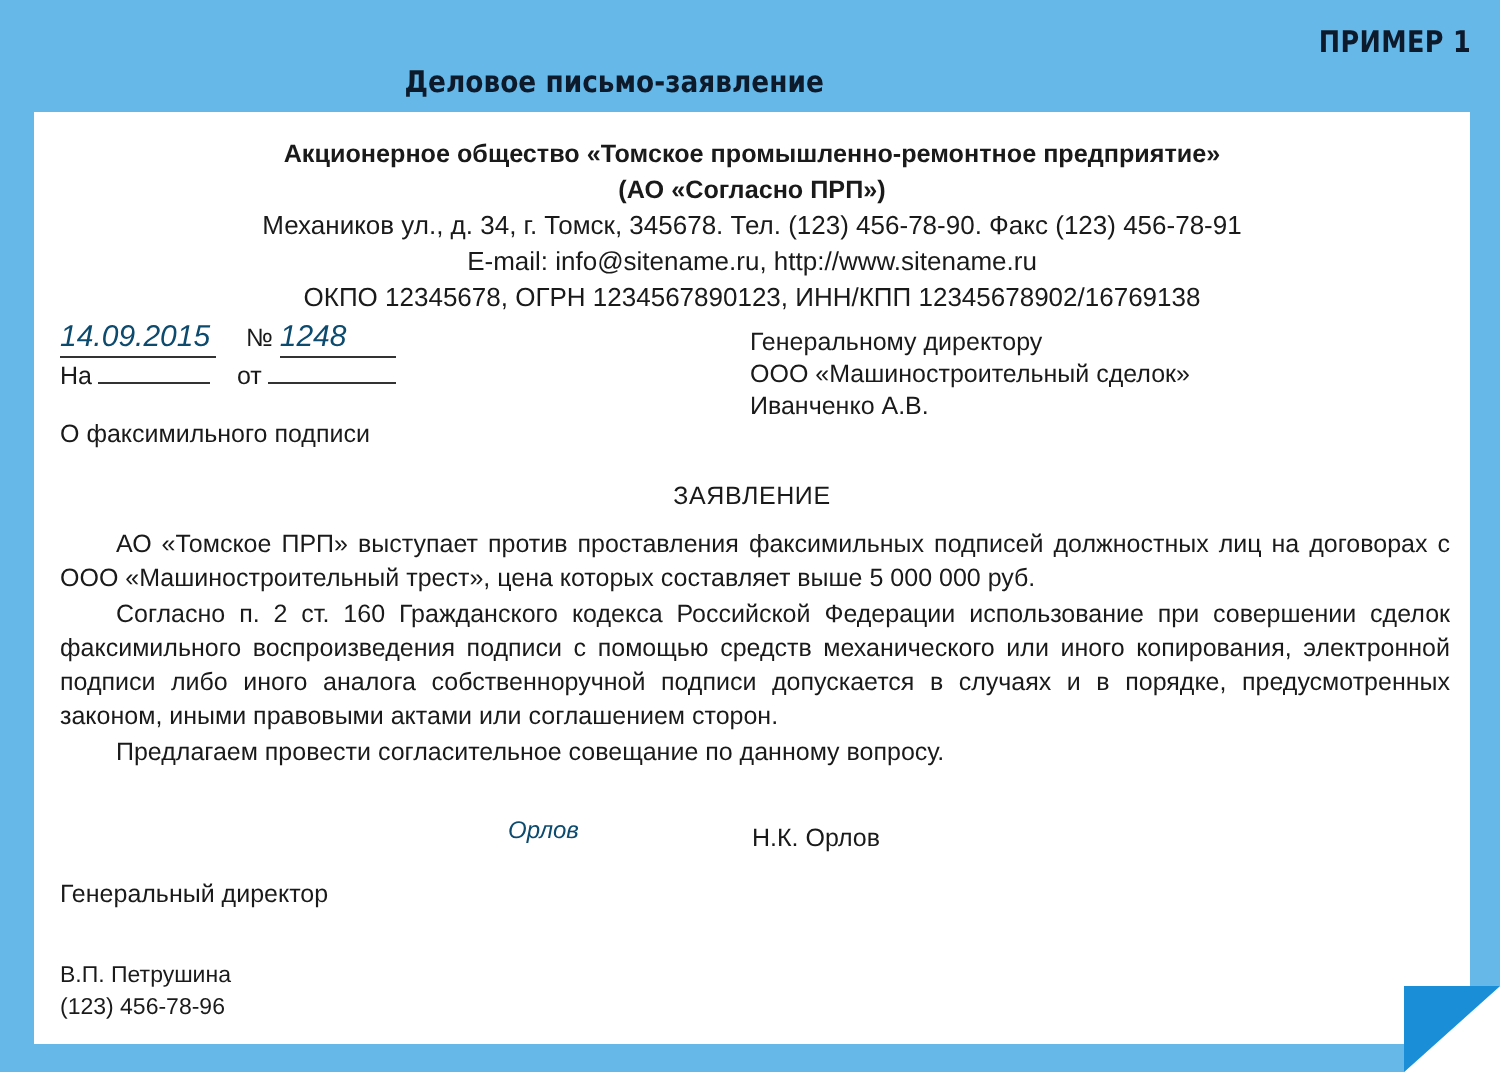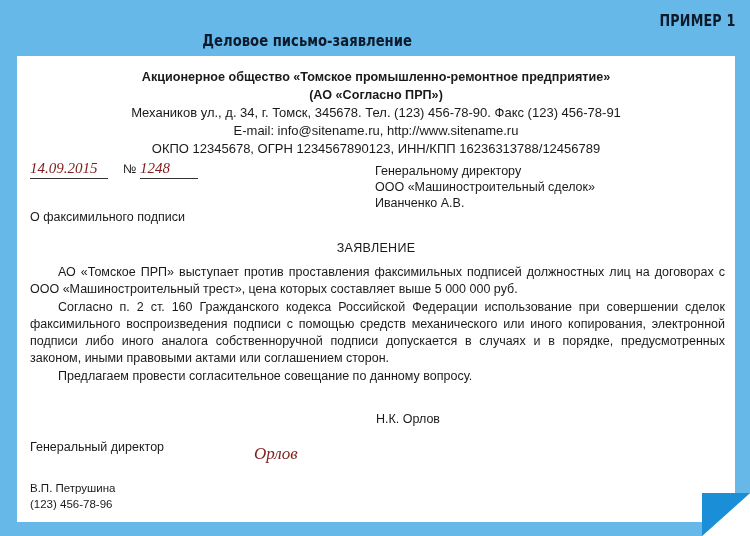--- a/index.html
+++ b/index.html
@@ -42,22 +42,22 @@
   .header-block {
     position: absolute; left: 17px; top: 68px; width: 718px; text-align: center;
     font-size: 12.6px; line-height: 18px;
   }
   .header-block .bold { font-weight: bold; }
   .header-block .reg { font-size: 13px; }
   .ref-block {
     position: absolute; left: 30px; top: 160px; font-size: 12.5px; line-height: 17px;
   }
   .hand {
-    font-family: Liberation Serif, serif; font-style: italic; font-size: 15px;
-    color: #7f1d1d;
+    font-family: Liberation Sans, sans-serif; font-style: italic; font-size: 15px;
+    color: #0c4a6e;
   }
   .uline { display: inline-block; border-bottom: 1px solid #333; vertical-align: baseline; }
   .addressee {
     position: absolute; left: 375px; top: 163px; font-size: 12.5px; line-height: 16px;
   }
   .subject {
     position: absolute; left: 30px; top: 210px; font-size: 12.5px;
   }
   .statement-title {
     position: absolute; left: 17px; width: 718px; top: 241px; text-align: center;
@@ -65,21 +65,21 @@
   }
   .body-text {
     position: absolute; left: 30px; top: 264px; width: 695px;
     font-size: 12.5px; line-height: 17.3px; text-align: justify;
   }
   .body-text p { margin: 0; text-indent: 28px; }
   .signature-row {
     position: absolute; left: 30px; top: 412px; font-size: 12.5px; width: 500px; height: 20px;
   }
   .signature-row .pos { position: absolute; left: 0; top: 0; margin-top: 28px; }
-  .signature-row .sig { position: absolute; left: 224px; top: -4px; font-size: 17px; margin-top: 36px; }
+  .signature-row .sig { position: absolute; left: 224px; top: -4px; font-size: 12px; }
   .signature-row .name { position: absolute; left: 346px; top: 0; }
   .executor {
     position: absolute; left: 30px; top: 480px; font-size: 11.5px; line-height: 16px;
   }
 </style>
 </head>
 <body>
 
 <div class="example-label">ПРИМЕР 1</div>
 <div class="doc-title"><span>Деловое письмо-заявление</span></div>
@@ -87,29 +87,36 @@
 <div class="panel"></div>
 <div class="fold-cover"></div>
 <div class="fold-white"></div>
 <div class="fold"></div>
 
 <div class="header-block">
   <div class="bold">Акционерное общество «Томское промышленно-ремонтное предприятие»</div>
   <div class="bold">(АО «Согласно ПРП»)</div>
   <div class="reg">Механиков ул., д. 34, г. Томск, 345678. Тел. (123) 456-78-90. Факс (123) 456-78-91</div>
   <div class="reg">E-mail: info@sitename.ru, http://www.sitename.ru</div>
-  <div class="reg">ОКПО 12345678, ОГРН 1234567890123, ИНН/КПП 16236313788/12456789</div>
+  <div class="reg">ОКПО 12345678, ОГРН 1234567890123, ИНН/КПП 12345678902/16769138</div>
 </div>
 
 <div class="ref-block">
   <div>
     <span class="uline" style="width:78px;"><span class="hand">14.09.2015</span></span>
     <span style="display:inline-block;width:8px;"></span>
     <span>№</span>
     <span class="uline" style="width:58px;"><span class="hand">1248</span></span>
+  </div>
+  <div>
+    <span>На</span>
+    <span class="uline" style="width:56px;height:12px;"></span>
+    <span style="display:inline-block;width:6px;"></span>
+    <span>от</span>
+    <span class="uline" style="width:64px;height:12px;"></span>
   </div>
 </div>
 
 <div class="addressee">
   <div>Генеральному директору</div>
   <div>ООО «Машиностроительный сделок»</div>
   <div>Иванченко А.В.</div>
 </div>
 
 <div class="subject">О факсимильного подписи</div>

